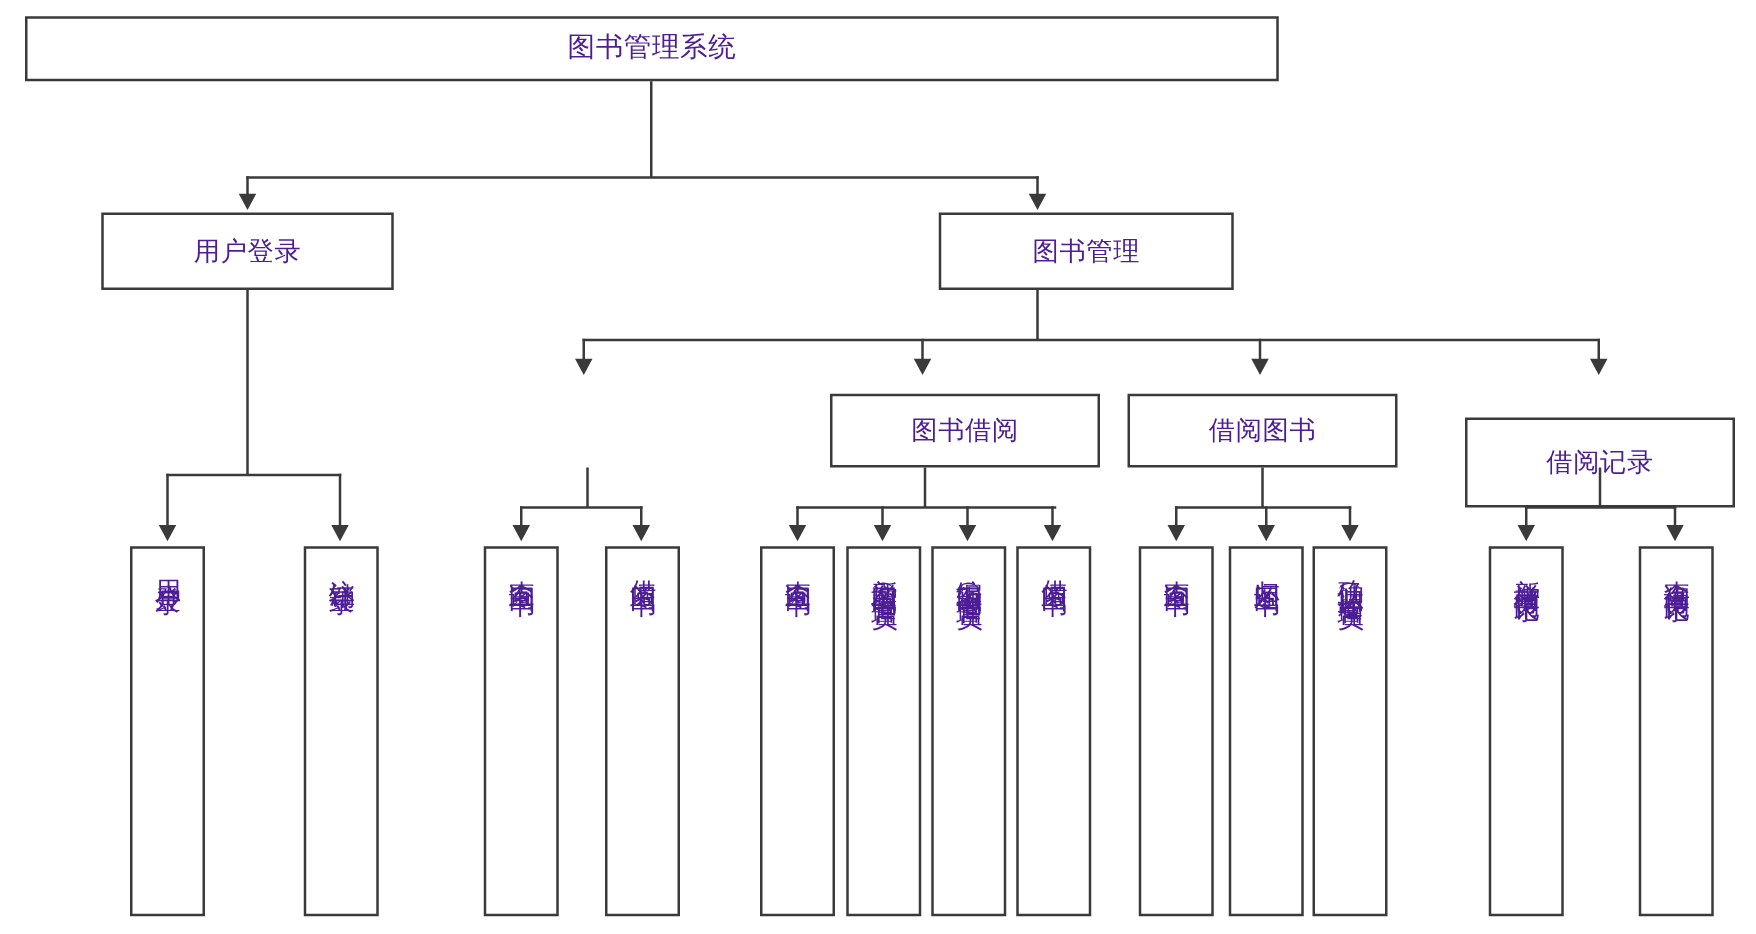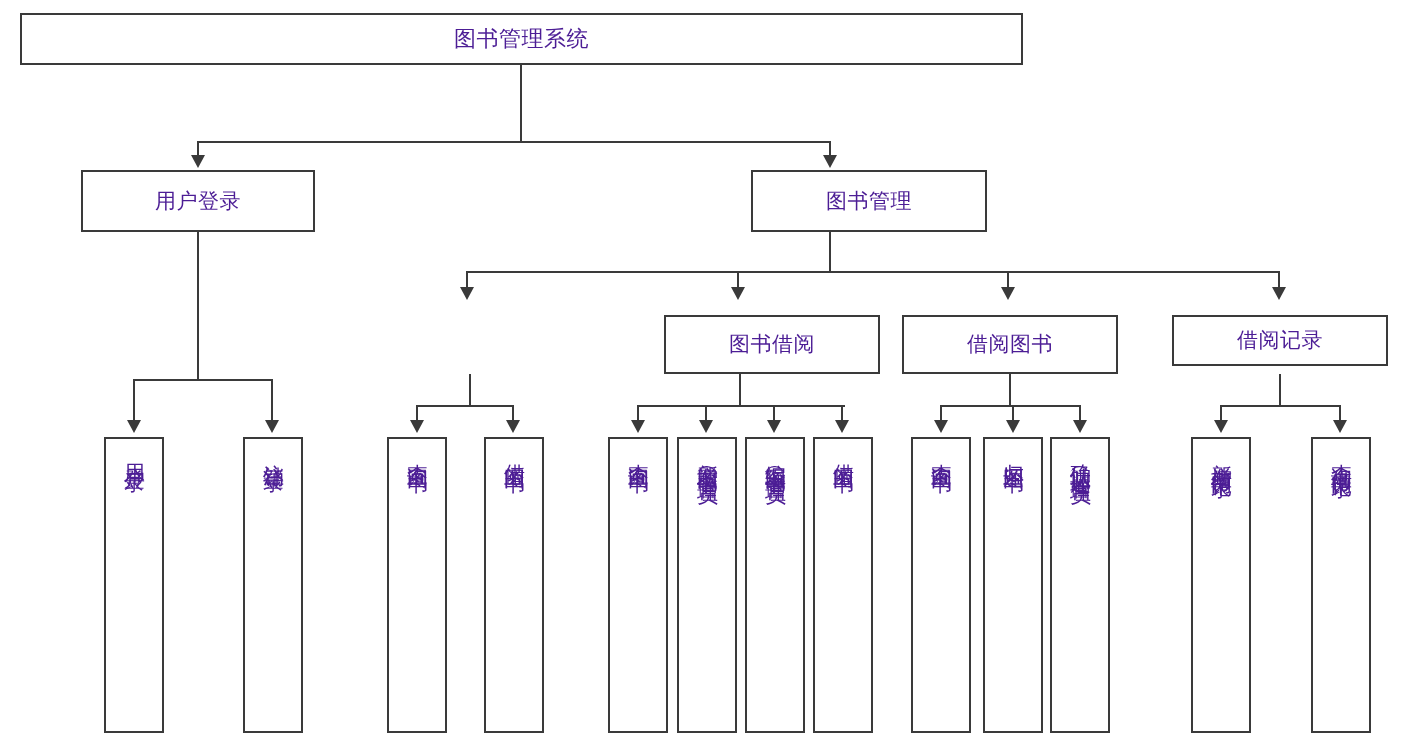--- a/index.html
+++ b/index.html
@@ -122,21 +122,21 @@
   <div class="arrow" style="left: 731px; top: 287px; border-top-color: rgb(58, 58, 58);"></div>
   <div class="arrow" style="left: 1001px; top: 287px; border-top-color: rgb(58, 58, 58);"></div>
   <div class="arrow" style="left: 1272px; top: 287px; border-top-color: rgb(58, 58, 58);"></div>
 
   <div class="node" id="n-l2-1" style="left: 664px; top: 315px; width: 216px; height: 59px; border-color: rgb(58, 58, 58); background: rgb(255, 255, 255); color: rgb(26, 26, 26);">
     <span class="label">图书借阅</span>
   </div>
   <div class="node" id="n-l2-2" style="left: 902px; top: 315px; width: 216px; height: 59px; border-color: rgb(58, 58, 58); background: rgb(255, 255, 255); color: rgb(26, 26, 26);">
     <span class="label">借阅图书</span>
   </div>
-  <div class="node" id="n-l2-3" style="left: 1172px; top: 315px; width: 216px; height: 51px; border-color: rgb(58, 58, 58); background: rgb(255, 255, 255); color: rgb(26, 26, 26);">
+  <div class="node" id="n-l2-3" style="left: 1172px; top: 334px; width: 216px; height: 72px; border-color: rgb(58, 58, 58); background: rgb(255, 255, 255); color: rgb(26, 26, 26);">
     <span class="label">借阅记录</span>
   </div>
 
   <div class="vline" style="left: 469px; top: 374px; height: 32px; background: rgb(58, 58, 58);"></div>
   <div class="hline" style="left: 416px; top: 405px; width: 98px; background: rgb(58, 58, 58);"></div>
   <div class="vline" style="left: 416px; top: 405px; height: 17px; background: rgb(58, 58, 58);"></div>
   <div class="vline" style="left: 512px; top: 405px; height: 17px; background: rgb(58, 58, 58);"></div>
   <div class="arrow" style="left: 410px; top: 420px; border-top-color: rgb(58, 58, 58);"></div>
   <div class="arrow" style="left: 506px; top: 420px; border-top-color: rgb(58, 58, 58);"></div>
 

